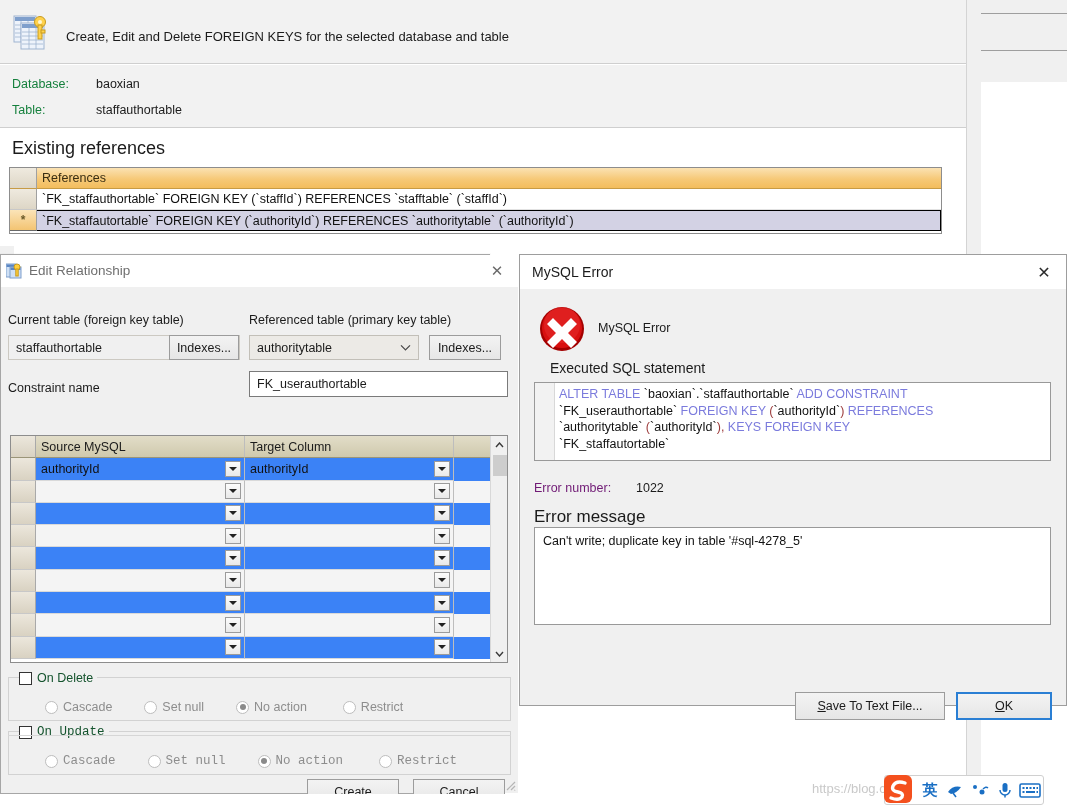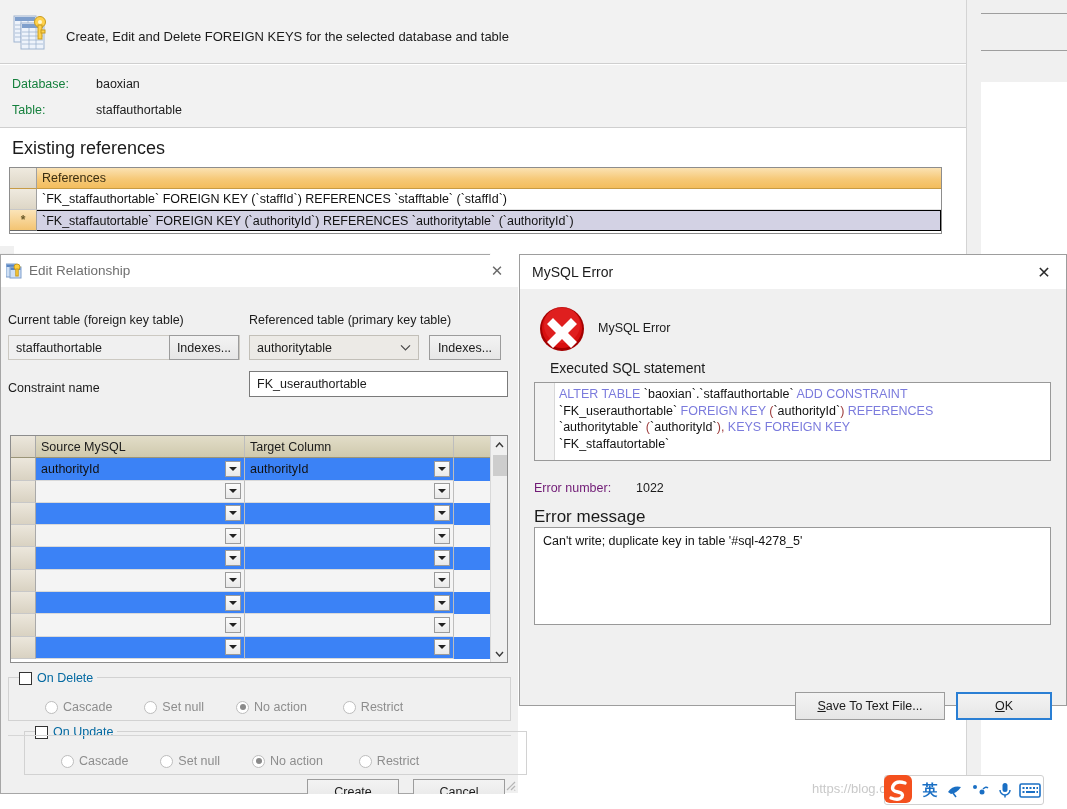--- a/index.html
+++ b/index.html
@@ -173,21 +173,21 @@
   #colgrid-thumb{
     position:absolute; left:2px; top:19px; width:14px; height:21px; background:#cdcdcd;
   }
 
   
   .groupbox{
     position:absolute; border:1px solid #d2d2d2; background:transparent;
   }
   .gb-check{
     position:absolute; left:10px; top:-9px; height:18px; background:#f0f0f0;
-    display:flex; align-items:center; padding:0 4px 0 0; font-size:12.5px; color:#0369a1;
+    display:flex; align-items:center; padding:0 4px 0 0; font-size:12.5px; color:#14532d;
   }
   .cbx{
     width:13px; height:13px; border:1px solid #333; background:#fff;
     display:inline-block; margin-right:5px;
   }
   .radio-row{ position:absolute; left:0; top:22px; width:100%; display:flex; }
   .radio-item{ display:flex; align-items:center; font-size:12.5px; color:#8d8d8d; }
   .rdo{
     width:13px; height:13px; border-radius:50%; border:1px solid #bdbdbd; background:#fff;
     display:inline-flex; align-items:center; justify-content:center; margin-right:5px;
@@ -554,21 +554,21 @@
           <span class="rdo on"></span>
           <span>No action</span>
         </div>
         <div class="radio-item" style="margin-left:36px;">
           <span class="rdo"></span>
           <span>Restrict</span>
         </div>
       </div>
     </div>
 
-    <div class="groupbox" style="left:23px; top:444px; width:503px; height:44px;">
+    <div class="groupbox" style="left:7px; top:444px; width:503px; height:44px;font-family:Liberation Mono, monospace;">
       <div class="gb-check">
         <span class="cbx"></span>
         <span>On Update</span>
       </div>
       <div class="radio-row">
         <div class="radio-item" style="margin-left:36px;">
           <span class="rdo"></span>
           <span>Cascade</span>
         </div>
         <div class="radio-item" style="margin-left:32px;">

